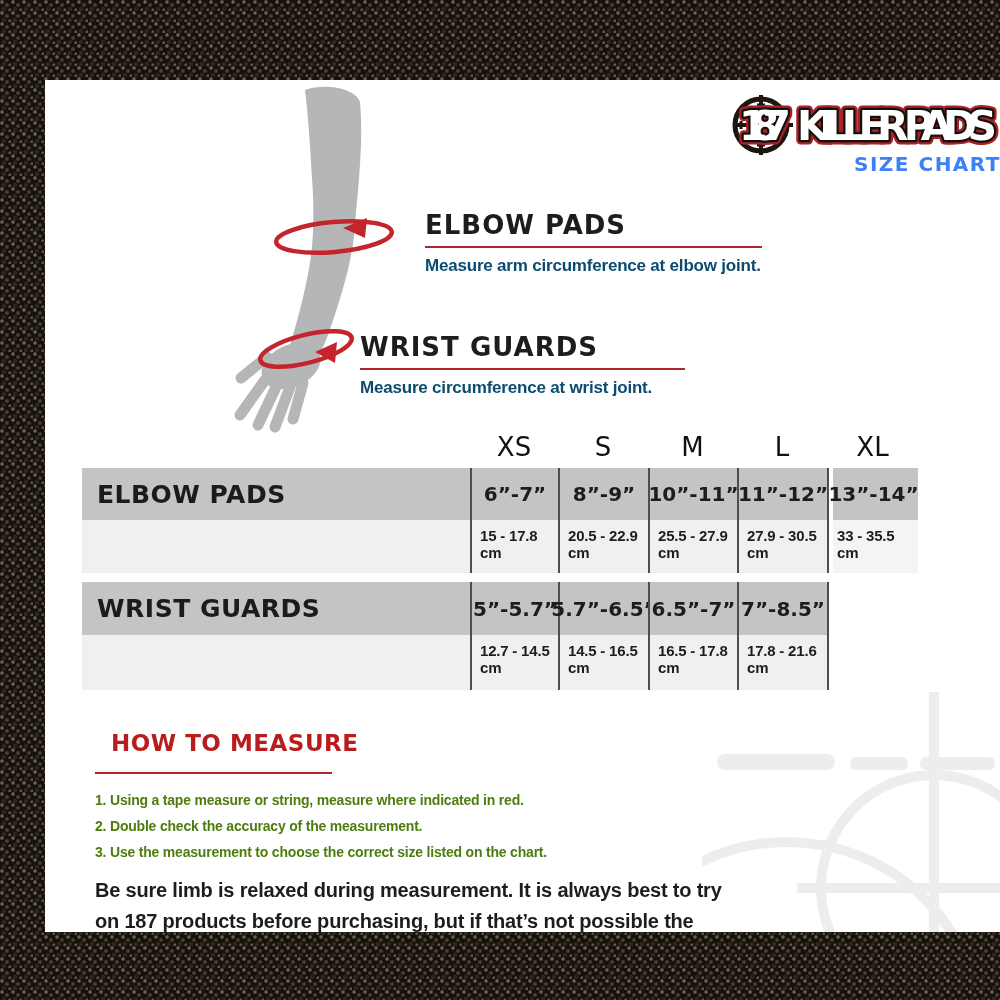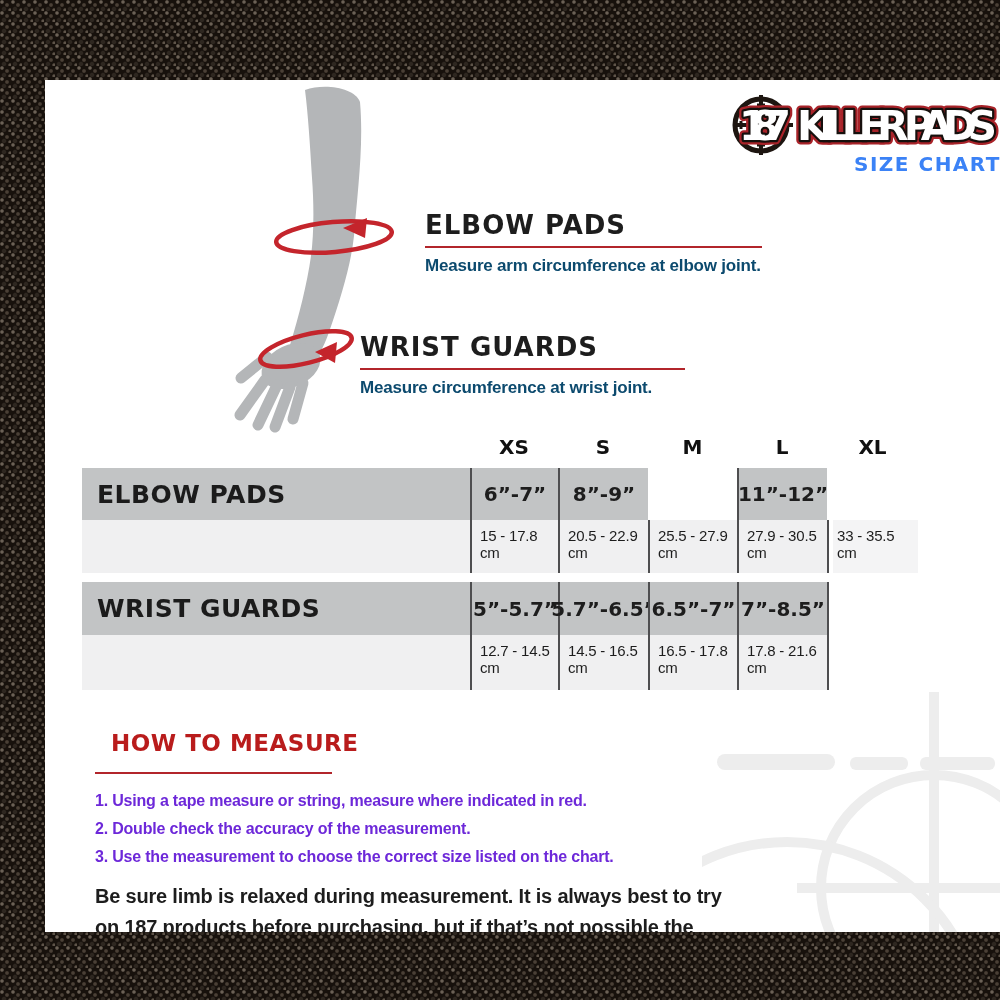--- a/index.html
+++ b/index.html
@@ -38,40 +38,40 @@
 
   
   .size-table{position:absolute;left:37px;top:345px;display:grid;
     grid-template-columns:388px 88px 90px 89px 90px 91px;
     grid-template-rows:43px 52px 53px 9px 53px 55px;}
   .c1{grid-column:1}.c2{grid-column:2}.c3{grid-column:3}.c4{grid-column:4}.c5{grid-column:5}.c6{grid-column:6}
   .r1{grid-row:1}.r2{grid-row:2}.r3{grid-row:3}.r4{grid-row:4}.r5{grid-row:5}.r6{grid-row:6}
   .dark{background:#c2c4c5;}
   .lite{background:#f0f0f1;}
   .th{display:flex;align-items:center;justify-content:center;font-family:"DejaVu Sans",sans-serif;
-    font-weight:bold;font-size:20px;color:#111;}
+    font-weight:normal;font-size:26px;color:#111;}
   .lbl{display:flex;align-items:center;padding-left:15px;font-family:"DejaVu Sans",sans-serif;
     font-weight:bold;font-size:25px;letter-spacing:0.5px;color:#1b1b1b;}
   .val{display:flex;align-items:center;justify-content:center;font-family:"DejaVu Sans",sans-serif;
     font-weight:bold;font-size:20px;color:#1d1d1d;border-left:2px solid #4e4e50;}
-  .cmc{padding:7px 2px 0 8px;font-size:15px;font-weight:normal;color:#1d1d1d;letter-spacing:-0.2px;
+  .cmc{padding:7px 2px 0 8px;font-size:15px;font-weight:bold;color:#1d1d1d;letter-spacing:-0.2px;
     line-height:1.15;border-left:2px solid #4e4e50;}
   .cmc span{display:block;}
   .gaprow{grid-column:1 / -1;background:#ffffff;}
   .xl-dark{background:linear-gradient(90deg,#ffffff 0 4px,#c2c4c5 4px);}
   .xl-lite{background:linear-gradient(90deg,#ffffff 0 4px,#f4f4f5 4px);}
   .blank{border-left:2px solid #4e4e50;background:none;}
 
   
   .howto{position:absolute;left:50px;top:634px;width:660px;}
   .howto h2{margin:16px;font-family:"DejaVu Sans",sans-serif;font-weight:bold;font-size:23px;
     letter-spacing:0.5px;color:#b91c1c;}
   .howto .rule{width:237px;height:2px;background:#b2252b;margin:6px 0 0 0;}
   .steps{margin-top:18px;}
-  .step{font-size:16px;font-weight:bold;color:#6d28d9;letter-spacing:-0.2px;margin-bottom:10px;}
+  .step{font-size:14px;font-weight:bold;color:#4d7c0f;letter-spacing:-0.2px;margin-bottom:10px;}
   .note{margin-top:15px;width:645px;font-size:20px;font-weight:bold;color:#1d1d1d;
     letter-spacing:-0.2px;line-height:1.55;}
 
   
   .watermark{position:absolute;right:-15px;bottom:-25px;width:330px;height:265px;}
 </style>
 </head>
 <body>
 
 <div class="frame"></div>
@@ -158,21 +158,23 @@
   <div class="size-table">
     <div class="th r1 c2">XS</div>
     <div class="th r1 c3">S</div>
     <div class="th r1 c4">M</div>
     <div class="th r1 c5">L</div>
     <div class="th r1 c6">XL</div>
 
     <div class="lbl dark r2 c1">ELBOW PADS</div>
     <div class="val dark r2 c2">6”-7”</div>
     <div class="val dark r2 c3">8”-9”</div>
+    <div class="val dark r2 c4">10”-11”</div>
     <div class="val dark r2 c5">11”-12”</div>
+    <div class="val xl-dark r2 c6">13”-14”</div>
 
     <div class="lbl lite r3 c1"></div>
     <div class="cmc lite r3 c2">
         <span>15 - 17.8</span>
         <span>cm</span>
       </div>
     <div class="cmc lite r3 c3">
         <span>20.5 - 22.9</span>
         <span>cm</span>
       </div>

